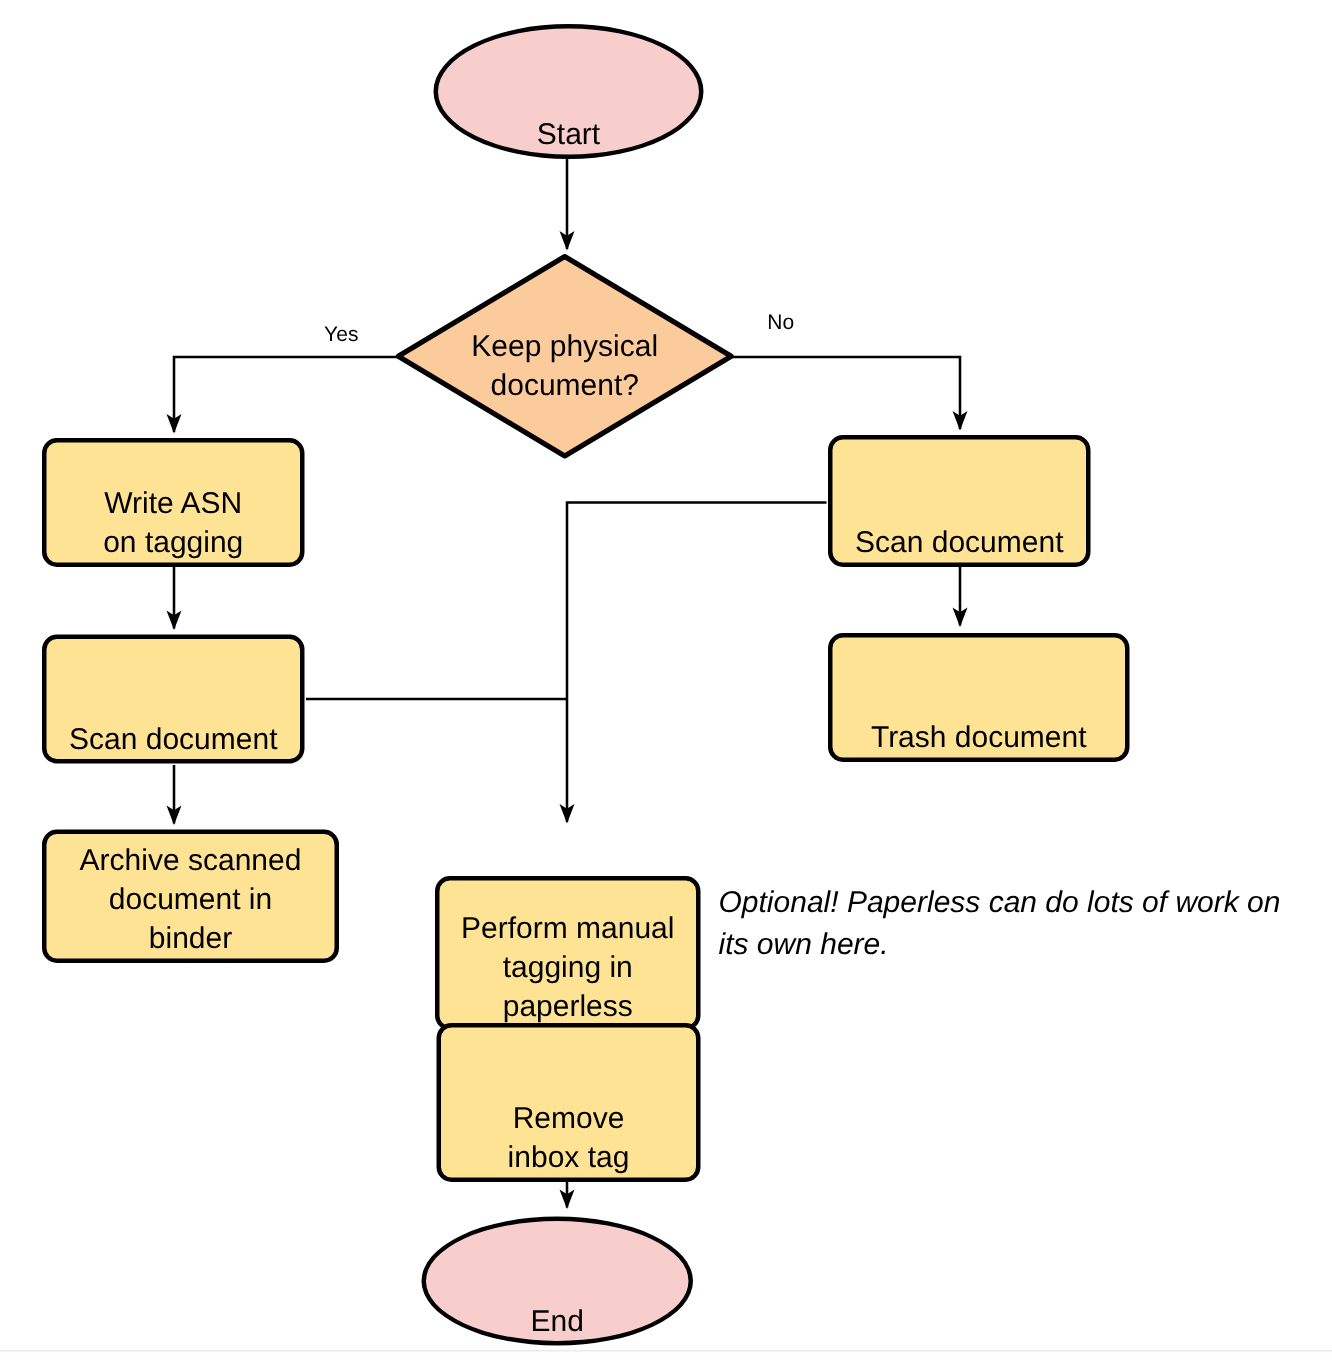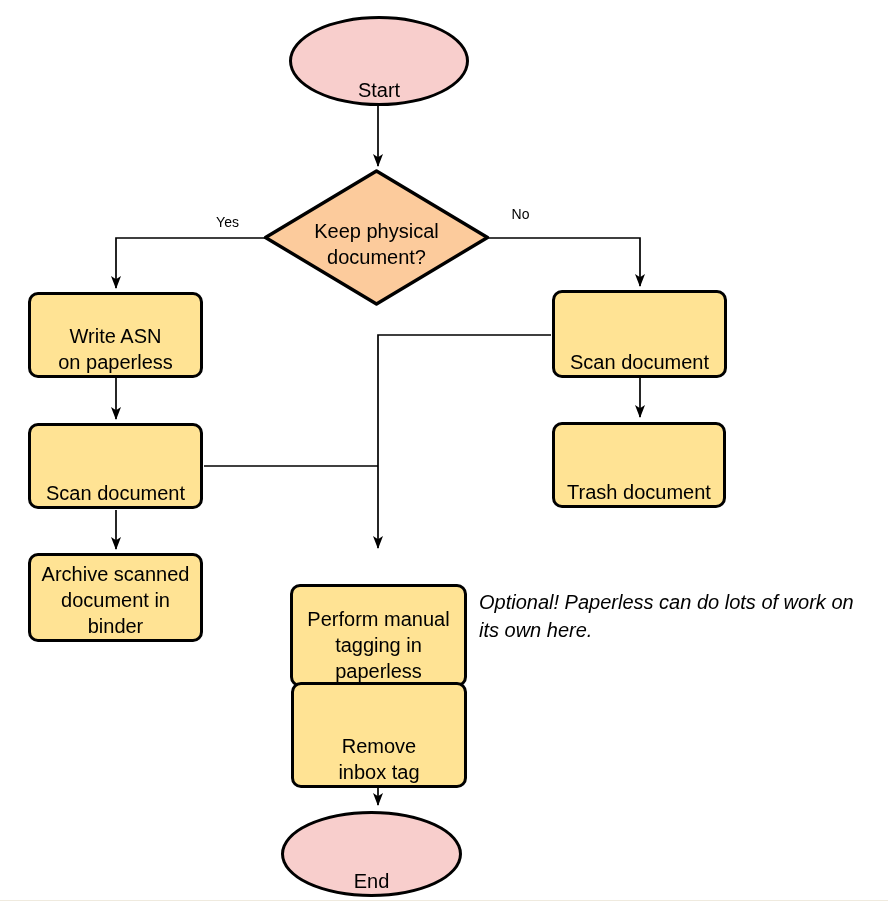--- a/index.html
+++ b/index.html
@@ -99,35 +99,35 @@
   <div class="node diamond-label" style="left:276px;top:206px;width:201px;height:64px;">
     <span class="label">Keep physical
 document?</span>
   </div>
 
   <div class="edge-label" style="left:205px;top:212px;width:45px;">Yes</div>
   <div class="edge-label" style="left:498px;top:204px;width:45px;">No</div>
 
   <div class="node rect-node" style="left:28px;top:292px;width:175px;height:86px;">
     <span class="label">Write ASN
-on paperless</span>
+on tagging</span>
   </div>
   <div class="node rect-node" style="left:28px;top:423px;width:175px;height:86px;">
     <span class="label">Scan document</span>
   </div>
-  <div class="node rect-node" style="left:28px;top:553px;width:175px;height:89px;">
+  <div class="node rect-node" style="left:28px;top:553px;width:198px;height:89px;">
     <span class="label">Archive scanned
 document in
 binder</span>
   </div>
 
   <div class="node rect-node" style="left:552px;top:290px;width:175px;height:88px;">
     <span class="label">Scan document</span>
   </div>
-  <div class="node rect-node" style="left:552px;top:422px;width:174px;height:86px;">
+  <div class="node rect-node" style="left:552px;top:422px;width:201px;height:86px;">
     <span class="label">Trash document</span>
   </div>
 
   <div class="node rect-node" style="left:290px;top:552px;width:177px;height:103px;margin-top:32px;">
     <span class="label">Perform manual
 tagging in
 paperless</span>
   </div>
   <div class="node rect-node" style="left:291px;top:682px;width:176px;height:106px;">
     <span class="label">Remove

